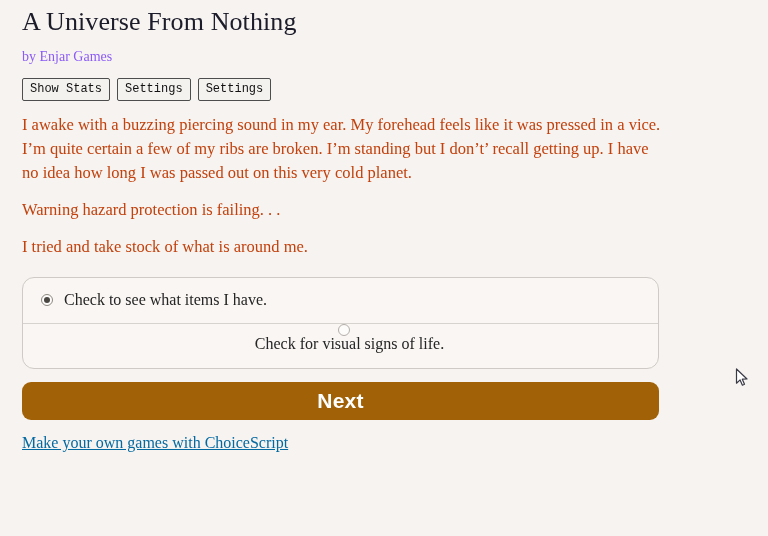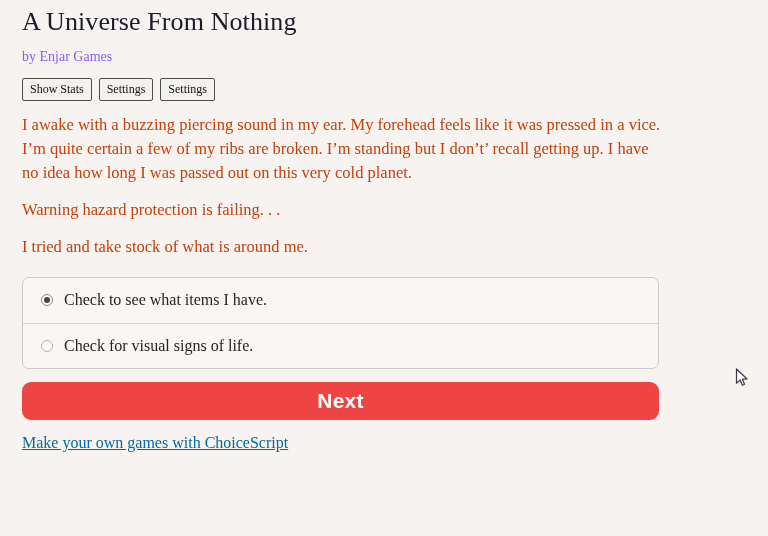--- a/index.html
+++ b/index.html
@@ -43,21 +43,21 @@
     padding: 12px 0 0 1px;
   }
 
   
   #toolbar {
     padding: 13px 0 0 1px;
     display: flex;
     gap: 7px;
   }
   .tool-btn {
-    font-family: Liberation Serif, serif;
+    font-family: Liberation Mono, monospace;
     font-size: 12px;
     line-height: 1;
     color: #111;
     background: #f4f2ef;
     border: 1px solid #4d4d4d;
     border-radius: 2px;
     padding: 4px 7px 5px 7px;
     cursor: pointer;
   }
 
@@ -70,33 +70,34 @@
     max-width: 645px;
     color: #c2410c;
   }
   .story-par:last-child { margin-bottom: 7px; }
 
   
   #choices {
     margin: 18px 1px 0 1px;
     width: 637px;
     border: 1px solid #cfcac5;
-    border-radius: 7px;
+    border-radius: 12px;
     background: #f9f6f3;
     overflow: hidden;
   }
   .choice-row {
     display: flex;
     align-items: center;
     padding: 0 0 0 18px;
     height: 45px;
     cursor: pointer;
   }
   .choice-row + .choice-row {
     border-top: 1px solid #d6d2cd;
+    flex-direction: column;
   }
   .radio {
     width: 12px;
     height: 12px;
     border-radius: 50%;
     border: 1px solid #b3aea9;
     background: #fdfcfb;
     flex: 0 0 auto;
     position: relative;
     margin-right: 11px;
@@ -117,21 +118,21 @@
     color: #252525;
     line-height: 1;
   }
 
   
   #next-button {
     display: block;
     width: 637px;
     margin: 13px 1px 0 1px;
     height: 38px;
-    background: #ef4444;
+    background: #a16207;
     color: #ffffff;
     border: none;
     border-radius: 9px;
     font-family: "Liberation Sans", "DejaVu Sans", sans-serif;
     font-size: 21px;
     font-weight: bold;
     letter-spacing: 0.2px;
     cursor: pointer;
     text-align: center;
     line-height: 38px;

